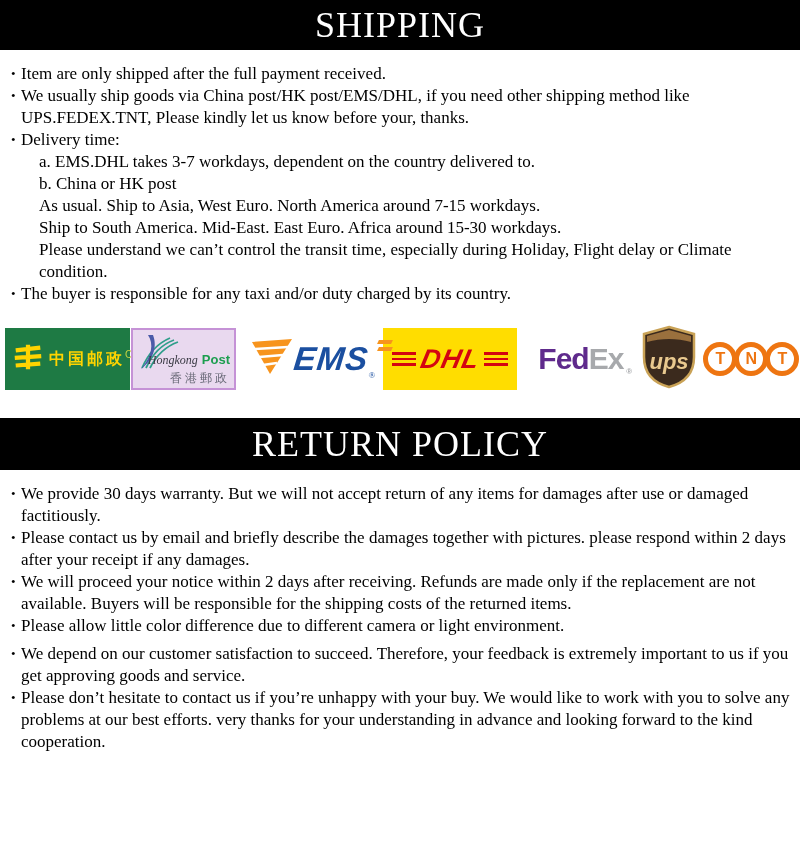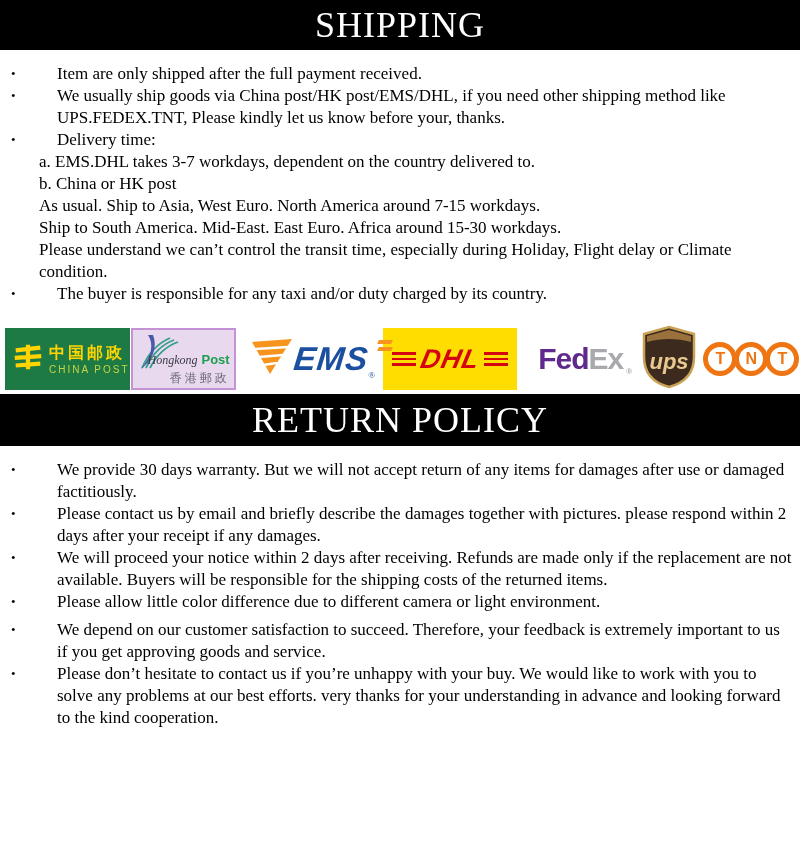--- a/index.html
+++ b/index.html
@@ -11,33 +11,33 @@
     background: #000; color: #fff; height: 50px;
     display: flex; align-items: center; justify-content: center;
     font-family: "Liberation Serif", serif;
     font-size: 36px; letter-spacing: 1px; font-weight: 400;
   }
   .bar.tall { height: 52px; }
 
   .list { padding: 13px 6px 0 11px; font-size: 17px; line-height: 22px; }
   .li { display: flex; align-items: flex-start; }
   .bullet { flex: none; width: 10px; font-size: 13px; line-height: 22px; }
-  .li-text { flex: 1; padding-right: 2px; margin-left: 36px; }
+  .li-text { flex: 1; padding-right: 2px; }
   .sub { margin-left: 28px; padding-right: 2px; }
 
   
   .carriers {
     margin: 23px 0 0 5px; height: 62px;
     display: flex; align-items: center;
   }
   .logo { height: 62px; display: flex; align-items: center; }
 
   
   .cp { width: 125px; background: #1e7a44; padding-left: 6px; }
-  .cp-txt { display: flex; flex-direction: column; margin-left: 4px; }
+  .cp-txt { display: flex; flex-direction: row; margin-left: 4px; }
   .cp-cn { color: #ffd400; font-weight: bold; font-size: 16px; letter-spacing: 3px; font-family: "Liberation Sans", sans-serif; white-space: nowrap; }
   .cp-en { color: #c7d544; font-size: 10px; letter-spacing: 2px; font-family: "Liberation Sans", sans-serif; white-space: nowrap; }
 
   
   .hk { width: 107px; margin-left: 1px; background: #e9d9ef; border: 2px solid #c592d6; padding: 2px 14px; position: relative; }
   .hk-swoosh { position: absolute; left: 3px; top: 2px; }
   .hk-txt { position: absolute; right: 4px; top: 20px; text-align: right; }
   .hk-name { white-space: nowrap; }
   .hk-en1 { font-style: italic; font-size: 12px; color: #3a3a44; }
   .hk-en2 { font-family: "Liberation Sans", sans-serif; font-weight: bold; font-size: 13px; color: #1c9e4f; }
@@ -63,21 +63,21 @@
   .fedex-reg { font-size: 8px; color: #a7a9ac; align-self: flex-end; margin: 0 0 14px 3px; letter-spacing: 0; }
 
   
   .ups { width: 60px; margin-left: 10px; justify-content: center; }
 
   
   .tnt { width: 100px; margin-left: 4px; background: #fff; justify-content: center; }
   .tnt-ring { width: 34px; height: 34px; border: 5px solid #ee7511; border-radius: 50%; background: #fff; display: flex; align-items: center; justify-content: center; color: #ee7511; font-family: "Liberation Sans", sans-serif; font-weight: 900; font-size: 16px; }
   .tnt-ring + .tnt-ring { margin-left: -3px; }
 
-  .mt16 { margin-top: 4px; }
+  .mt16 { margin-top: 28px; }
   .mt21 { margin-top: 21px; }
   .list-feedback { padding-top: 6px; }
 </style>
 </head>
 <body>
 
 <div class="page">
 
   <header class="bar">
     <span>SHIPPING</span>

